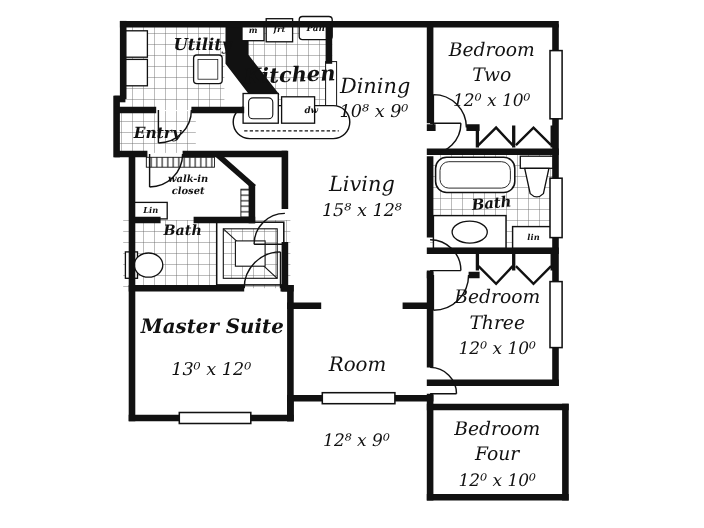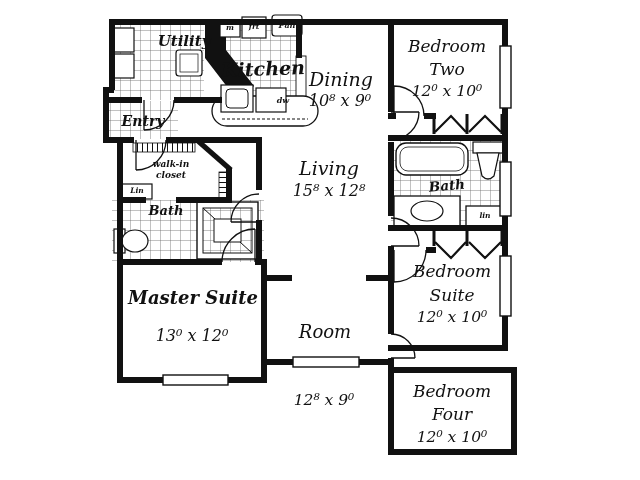--- a/index.html
+++ b/index.html
@@ -159,21 +159,21 @@
 <div class="lbl w700" style="left:137px;top:191px;font-size:7.5px;">Lin</div>
 <div class="lbl w700" style="left:166px;top:210px;font-size:13px;">Bath</div>
 
 <div class="lbl w400" style="left:329px;top:168px;font-size:19px;">Living</div>
 <div class="lbl w400" style="left:329px;top:191px;font-size:16px;">15⁸ x 12⁸</div>
 
 <div class="lbl w700" style="left:447px;top:186px;font-size:13.5px;transform:translate(-50%,-50%) rotate(-5deg);">Bath</div>
 <div class="lbl w700" style="left:485px;top:216px;font-size:7.5px;">lin</div>
 
 <div class="lbl w400" style="left:452px;top:271px;font-size:17px;">Bedroom</div>
-<div class="lbl w400" style="left:452px;top:295px;font-size:17px;">Suite</div>
+<div class="lbl w400" style="left:452px;top:295px;font-size:17px;">Three</div>
 <div class="lbl w400" style="left:452px;top:318px;font-size:15.5px;">12⁰ x 10⁰</div>
 
 <div class="lbl w700" style="left:193px;top:298px;font-size:18px;">Master Suite</div>
 <div class="lbl w400" style="left:192px;top:336px;font-size:16px;">13⁰ x 12⁰</div>
 
 <div class="lbl w400" style="left:325px;top:332px;font-size:18px;">Room</div>
 <div class="lbl w400" style="left:324px;top:354px;font-size:15.5px;margin-top:47px;">12⁸ x 9⁰</div>
 
 <div class="lbl w400" style="left:452px;top:391px;font-size:17px;">Bedroom</div>
 <div class="lbl w400" style="left:452px;top:414px;font-size:17px;">Four</div>

